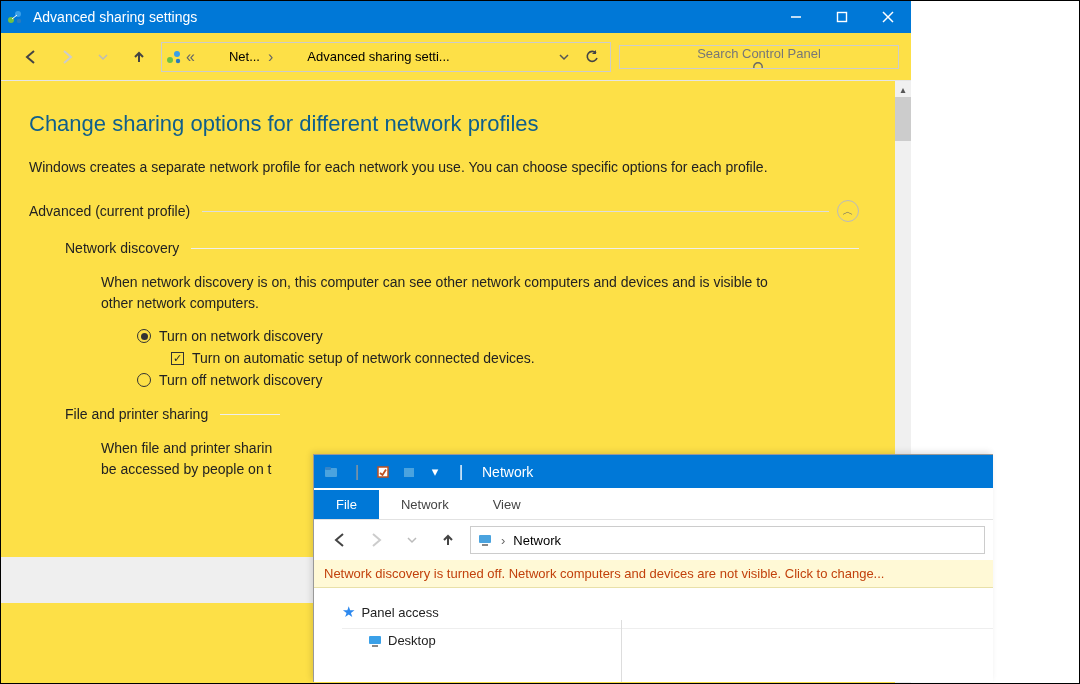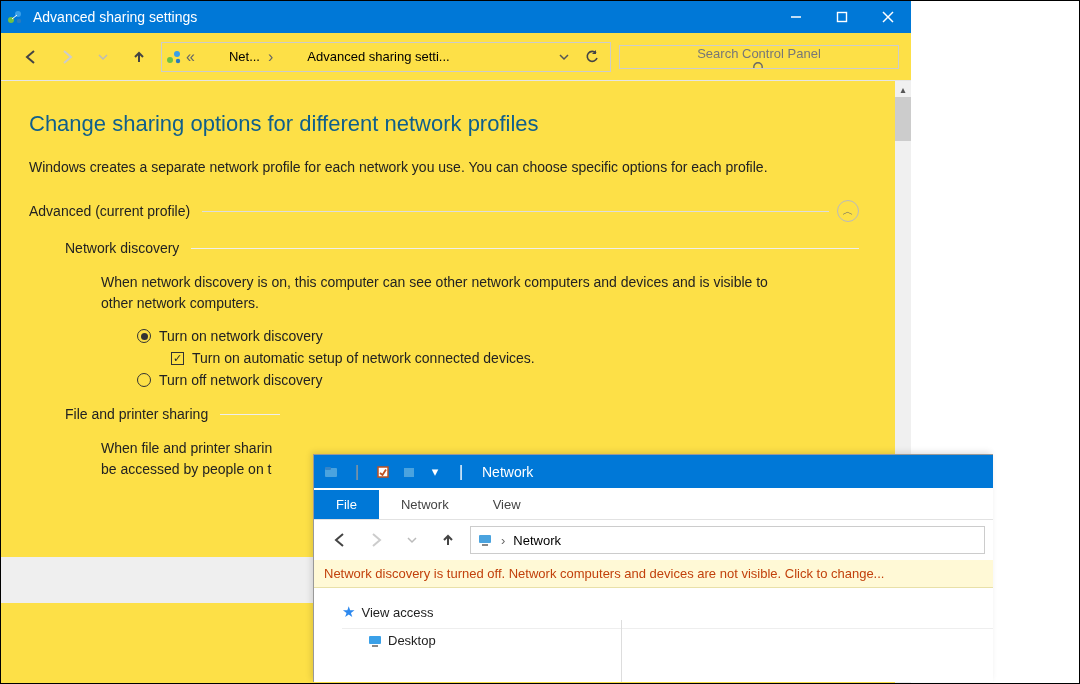--- a/index.html
+++ b/index.html
@@ -267,21 +267,21 @@
     </div>
   </div>
 
   <div class="infobar">Network discovery is turned off. Network computers and devices are not visible. Click to change...</div>
 
   <div class="divider-v"></div>
 
   <div class="tree">
     <div class="tree-row">
       <span class="star">★</span>
-      <span>View access</span>
+      <span>Panel access</span>
     </div>
     <div class="tree-row indent" style="border-top:1px solid #eee;margin-top:4px;padding-top:4px">
       <span>
           <svg width="14" height="14">
             <rect x="1" y="2" width="12" height="8" rx="1" fill="#3aa0e8"></rect>
             <rect x="4" y="11" width="6" height="2" fill="#888"></rect>
           </svg>
         </span>
       <span style="overflow:hidden;max-width:60px;text-overflow:clip">Desktop</span>
     </div>

